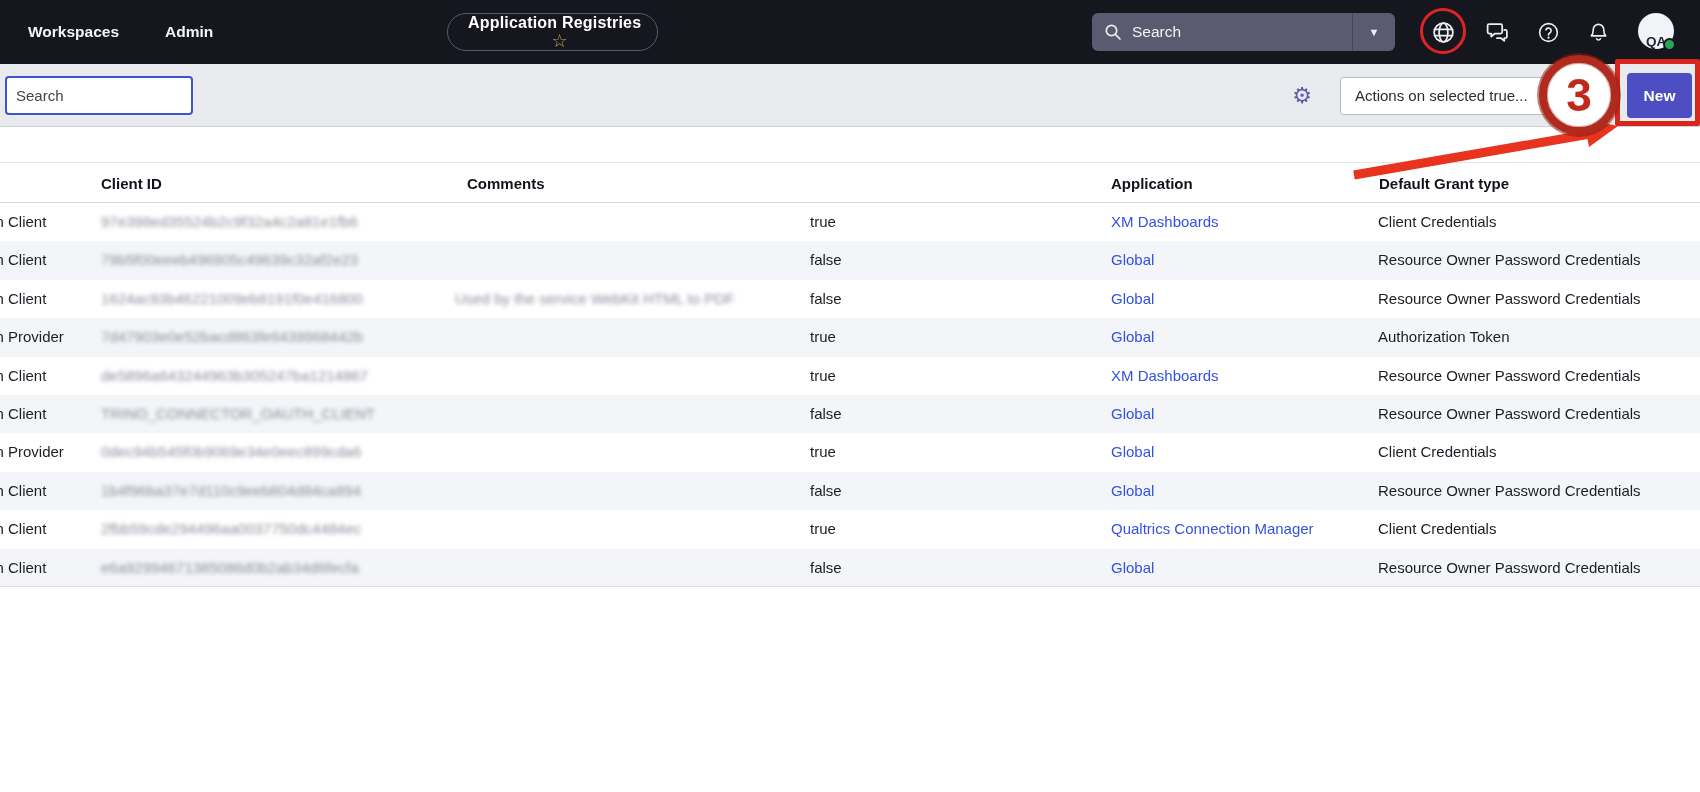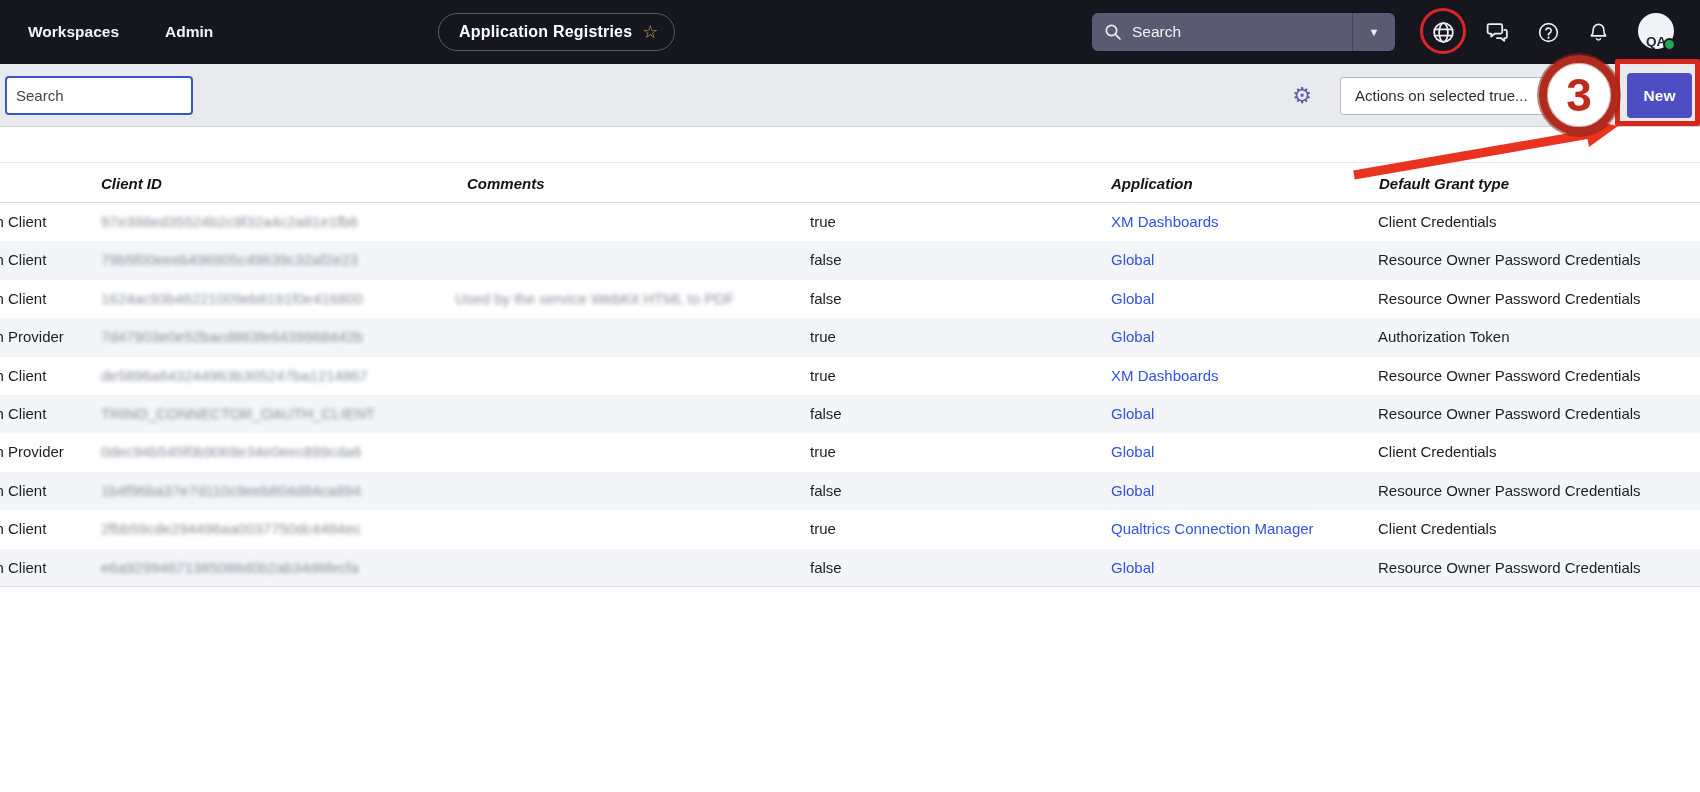--- a/index.html
+++ b/index.html
@@ -3,21 +3,21 @@
 <meta charset="utf-8">
 <style>
   * { margin:0; padding:0; box-sizing:border-box; }
   html,body { width:1700px; height:792px; background:#ffffff; font-family:"Liberation Sans", sans-serif; overflow:hidden; }
 
   
   #navbar { position:absolute; left:0; top:0; width:1700px; height:64px; background:#16161f; color:#f2f2f6; }
   .nav-link { position:absolute; top:0; height:64px; line-height:64px; font-size:15.5px; font-weight:600; color:#f4f4f8; cursor:pointer; }
   #nav-workspaces { left:28px; }
   #nav-admin { left:165px; }
-  #context-pill { position:absolute; left:438px; top:13px; height:38px; border:1.5px solid #5a5a66; border-radius:19px; display:flex; align-items:center; padding:0 16px 0 20px; }
+  #context-pill { position:absolute; left:447px; top:13px; height:38px; border:1.5px solid #5a5a66; border-radius:19px; display:flex; align-items:center; padding:0 16px 0 20px;flex-direction:column; }
   #context-pill .pill-label { font-size:16px; font-weight:700; color:#ffffff; letter-spacing:.2px; }
   #context-pill .star { margin-left:10px; color:#cfa14c; font-size:18px; line-height:1; }
 
   #nav-search { position:absolute; left:1092px; top:13px; width:303px; height:38px; background:#5a5a70; border-radius:6px; display:flex; align-items:center; cursor:text; }
   #nav-search .mag { margin-left:12px; }
   #nav-search .nav-search-text { margin-left:10px; font-size:15.5px; color:#f2f2f5; flex:1; }
   #nav-search .divider { width:1px; height:38px; background:#45455a; }
   #nav-search .caret-box { width:42px; height:38px; display:flex; align-items:center; justify-content:center; cursor:pointer; }
   #nav-search .caret { color:#ededf3; font-size:11px; }
 
@@ -40,21 +40,21 @@
 
   
   #annot-rect { position:absolute; left:1615px; top:59px; width:85px; height:67px; border:5px solid #d8261c; border-radius:2px; pointer-events:none; z-index:40; }
   #annot-circle { position:absolute; left:1539px; top:55px; width:80px; height:80px; background:#ffffff; border:8px solid #b02a1e; border-radius:50%; box-shadow:0 0 0 2px rgba(140,25,15,.55), inset 0 0 0 1px rgba(140,25,15,.35); display:flex; align-items:center; justify-content:center; z-index:41; pointer-events:none; }
   #annot-circle .num { font-size:46px; font-weight:700; color:#bf2a1a; line-height:1; }
   #annot-arrow { position:absolute; left:0; top:0; z-index:39; pointer-events:none; }
 
   
   #grid { position:absolute; left:0; top:162px; width:1700px; }
   #grid-header { position:relative; height:41px; border-top:1px solid #e6e7ea; border-bottom:1px solid #d9dbdf; background:#ffffff; }
-  #grid-header span { position:absolute; top:0; line-height:41px; font-size:15px; font-weight:700; color:#13131b; white-space:nowrap;font-style:italic; }
+  #grid-header span { position:absolute; top:0; line-height:41px; font-size:15px; font-weight:700; color:#13131b; white-space:nowrap; }
   .col-clientid { left:101px; } .col-comments { left:455px;margin-left:12px; } .col-extend { left:810px; } .col-app { left:1111px; } .col-grant { left:1379px; }
   .grid-row { position:relative; height:38.4px; background:#ffffff; cursor:pointer; }
   .grid-row.alt { background:#f4f5f8; }
   .grid-row:last-child { border-bottom:1px solid #dddfe3; }
   .grid-row span { position:absolute; top:0; line-height:38.4px; font-size:15px; color:#1c1c24; white-space:nowrap; }
   .cell-name { left:0; width:95px; overflow:hidden; }
   .cell-name i { font-style:normal; display:inline-block; margin-left:-4.5px; padding-left:0; }
   .cell-clientid { left:101px; }
   .cell-comments { left:455px; }
   .cell-extend { left:810px; }

